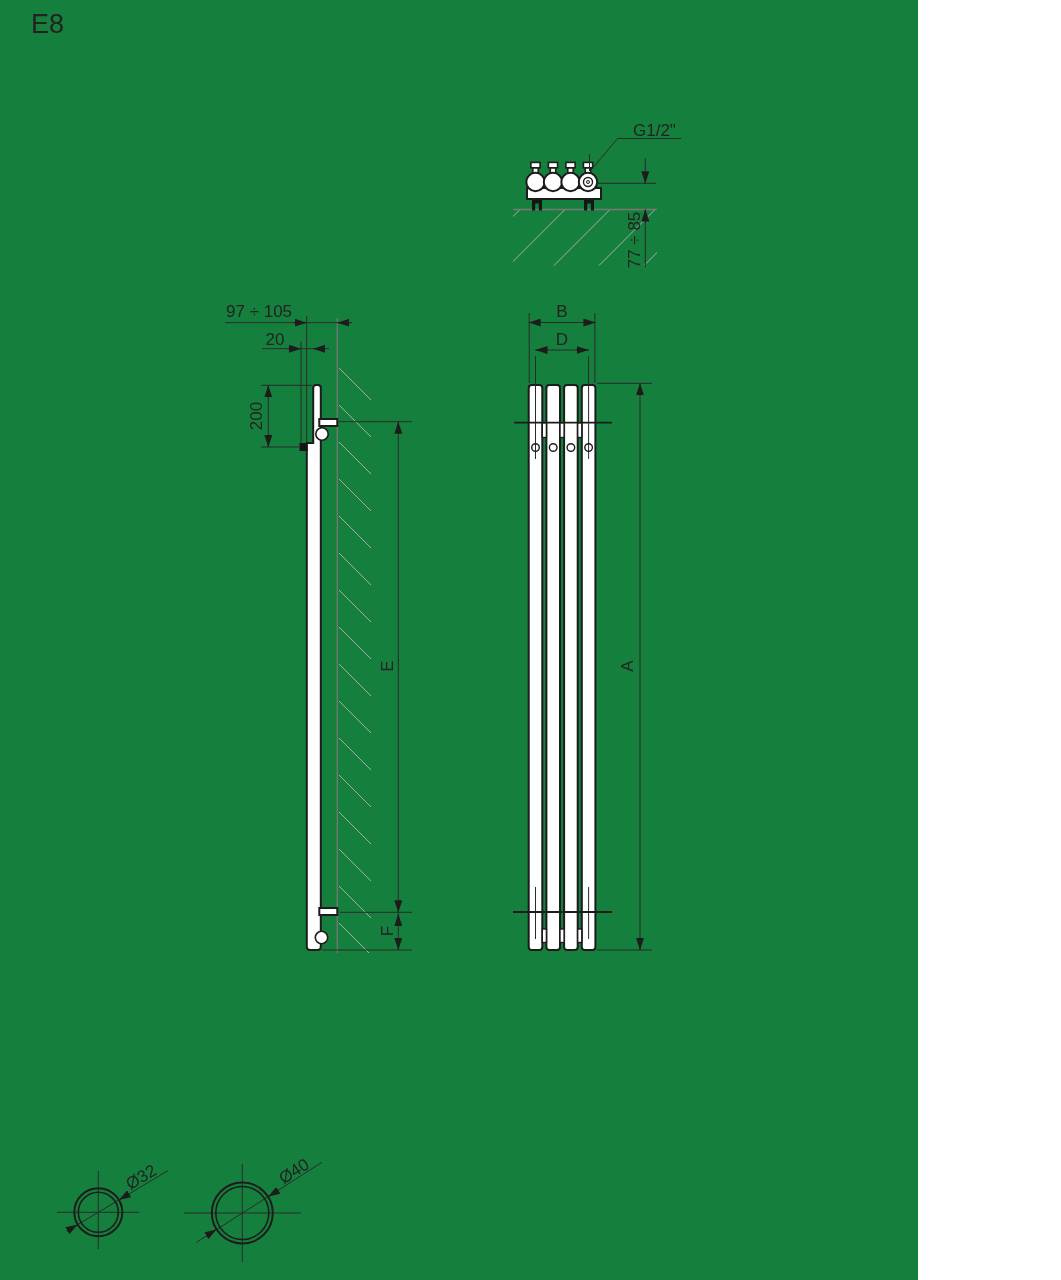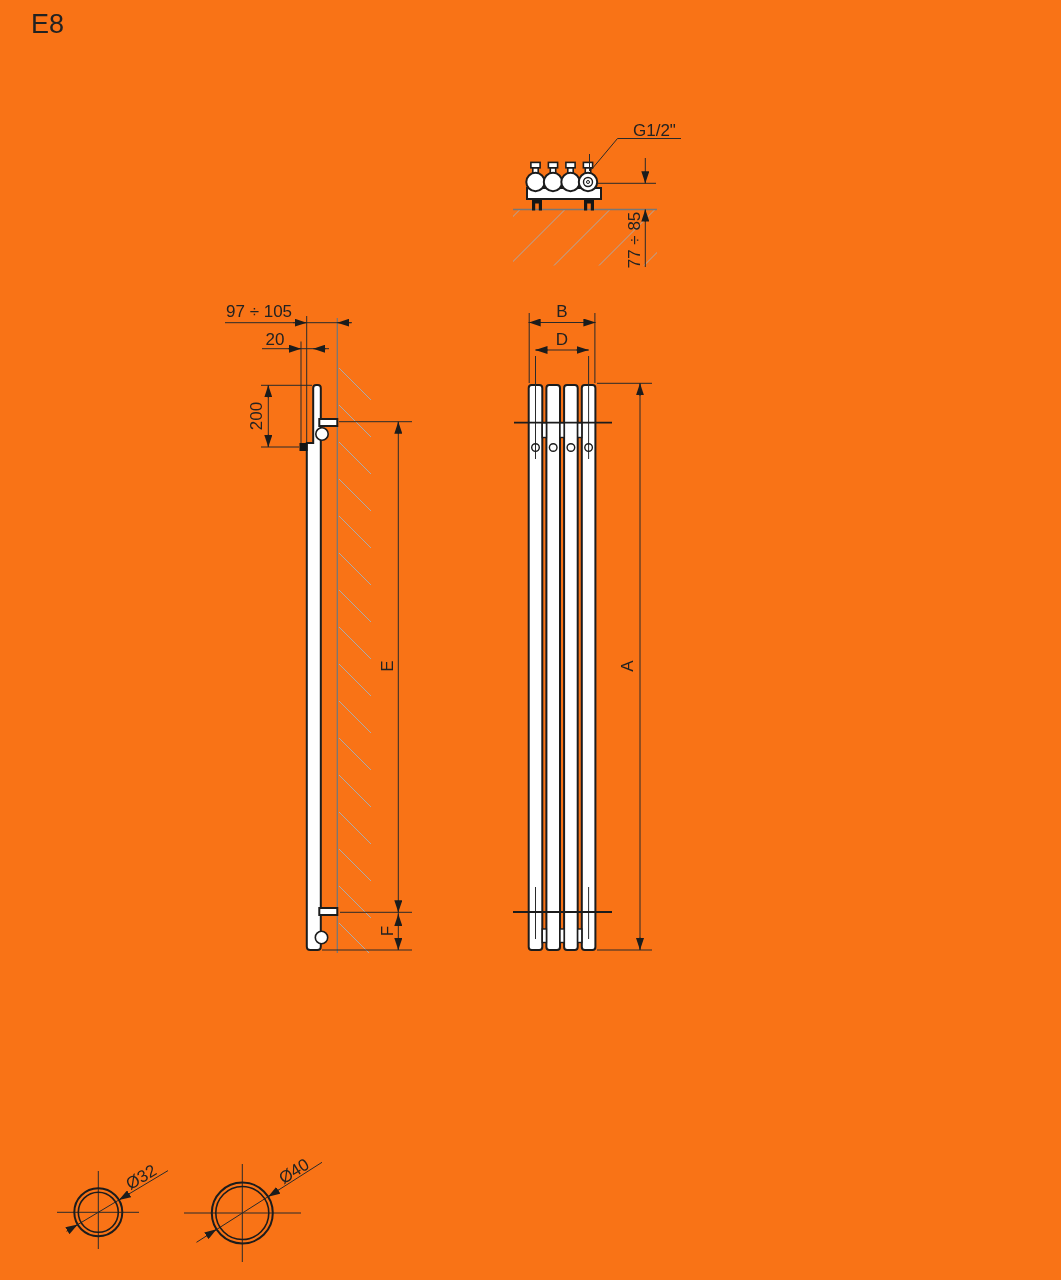--- a/index.html
+++ b/index.html
@@ -1,16 +1,16 @@
 <!DOCTYPE html>
 <html><head>
 <meta charset="utf-8">
 <style>
   html,body{margin:0;padding:0;background:#ffffff;}
-  .page{position:relative;width:1061px;height:1280px;background:#f97316;overflow:hidden;}
+  .page{position:relative;width:918px;height:1280px;background:#15803d;overflow:hidden;}
   svg{display:block;}
   text{font-family:"Liberation Sans","DejaVu Sans",sans-serif;fill:#222222;}
   .dimtext{font-size:17px;}
   .codetext{font-size:27px;}
   .outline{stroke:#1c1c1c;stroke-width:2;fill:#ffffff;}
   .outline-thin{stroke:#1c1c1c;stroke-width:1.6;fill:#ffffff;}
   .dim{stroke:#2a2a2a;stroke-width:1;fill:none;}
   .wall{stroke:#777777;stroke-width:1.3;fill:none;}
   .hatch{stroke:#ababab;stroke-width:1;fill:none;}
   .solid{fill:#151515;stroke:none;}

